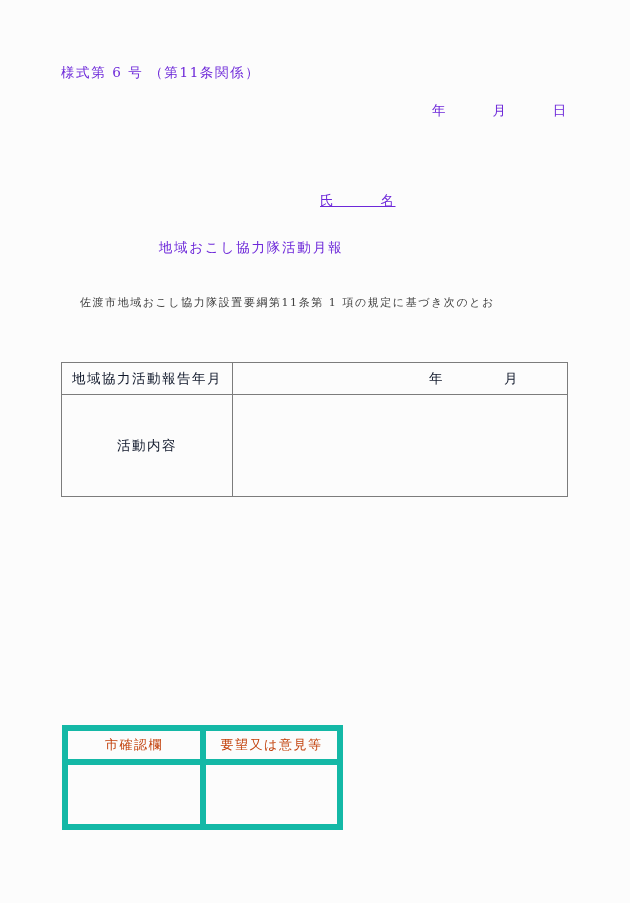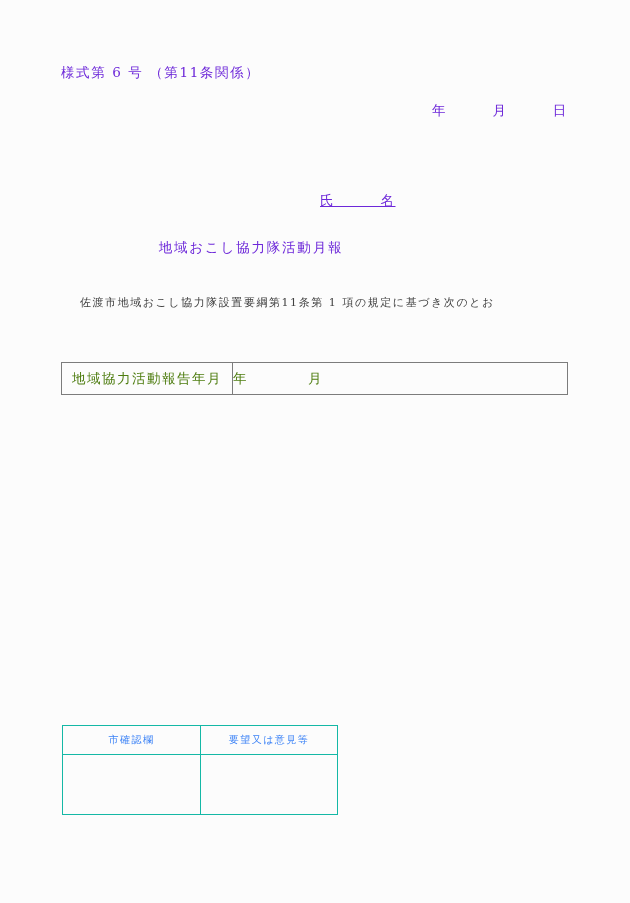--- a/index.html
+++ b/index.html
@@ -76,54 +76,54 @@
     left: 61px;
     top: 362px;
     width: 506px;
     border-collapse: collapse;
     table-layout: fixed;
   }
   #main-table td {
     border: 1px solid #7c7c7c;
     font-size: 13.5px;
     letter-spacing: 1.5px;
-    color: #4d7c0f;
+    color: #0f172a;
     padding: 0;
     vertical-align: middle;
     text-align: center;
   }
   #main-table col.c1 { width: 171px; }
   #main-table col.c2 { width: 335px; }
   #main-table tr.r-head td { height: 31px; }
   #main-table tr.r-body td { height: 101px; }
   #main-table td.value-cell {
     text-align: left;
     padding-left: 0;
   }
   #main-table td.value-cell .inner {
     display: block;
-    text-align: left;
+    text-align: right;
     white-space: pre;
     padding-right: 48px;
   }
 
   
   #confirm-table {
     position: absolute;
     left: 62px;
     top: 725px;
     width: 275px;
     border-collapse: collapse;
     table-layout: fixed;
   }
   #confirm-table td {
-    border: 1px solid #14b8a6;
-    font-size: 10px;
+    border: 6px solid #14b8a6;
+    font-size: 13px;
     letter-spacing: 1.5px;
-    color: #3b82f6;
+    color: #c2410c;
     text-align: center;
     vertical-align: middle;
     padding: 0;
   }
   #confirm-table col.cc1 { width: 138px; }
   #confirm-table col.cc2 { width: 137px; }
   #confirm-table tr.c-head td { height: 28px; }
   #confirm-table tr.c-body td { height: 59px; }
 </style>
 </head>
@@ -149,20 +149,26 @@
         <col class="c1">
         <col class="c2">
       </colgroup>
     <tbody>
       <tr class="r-head">
         <td>地域協力活動報告年月</td>
         <td class="value-cell">
           <span class="inner">年　　　　月</span>
         </td>
       </tr>
+      <tr class="r-body">
+        <td>活動内容</td>
+        <td class="value-cell">
+          <span class="inner"></span>
+        </td>
+      </tr>
     </tbody>
   </table>
 
   <table id="confirm-table">
     <colgroup>
         <col class="cc1">
         <col class="cc2">
       </colgroup>
     <tbody>
       <tr class="c-head">

